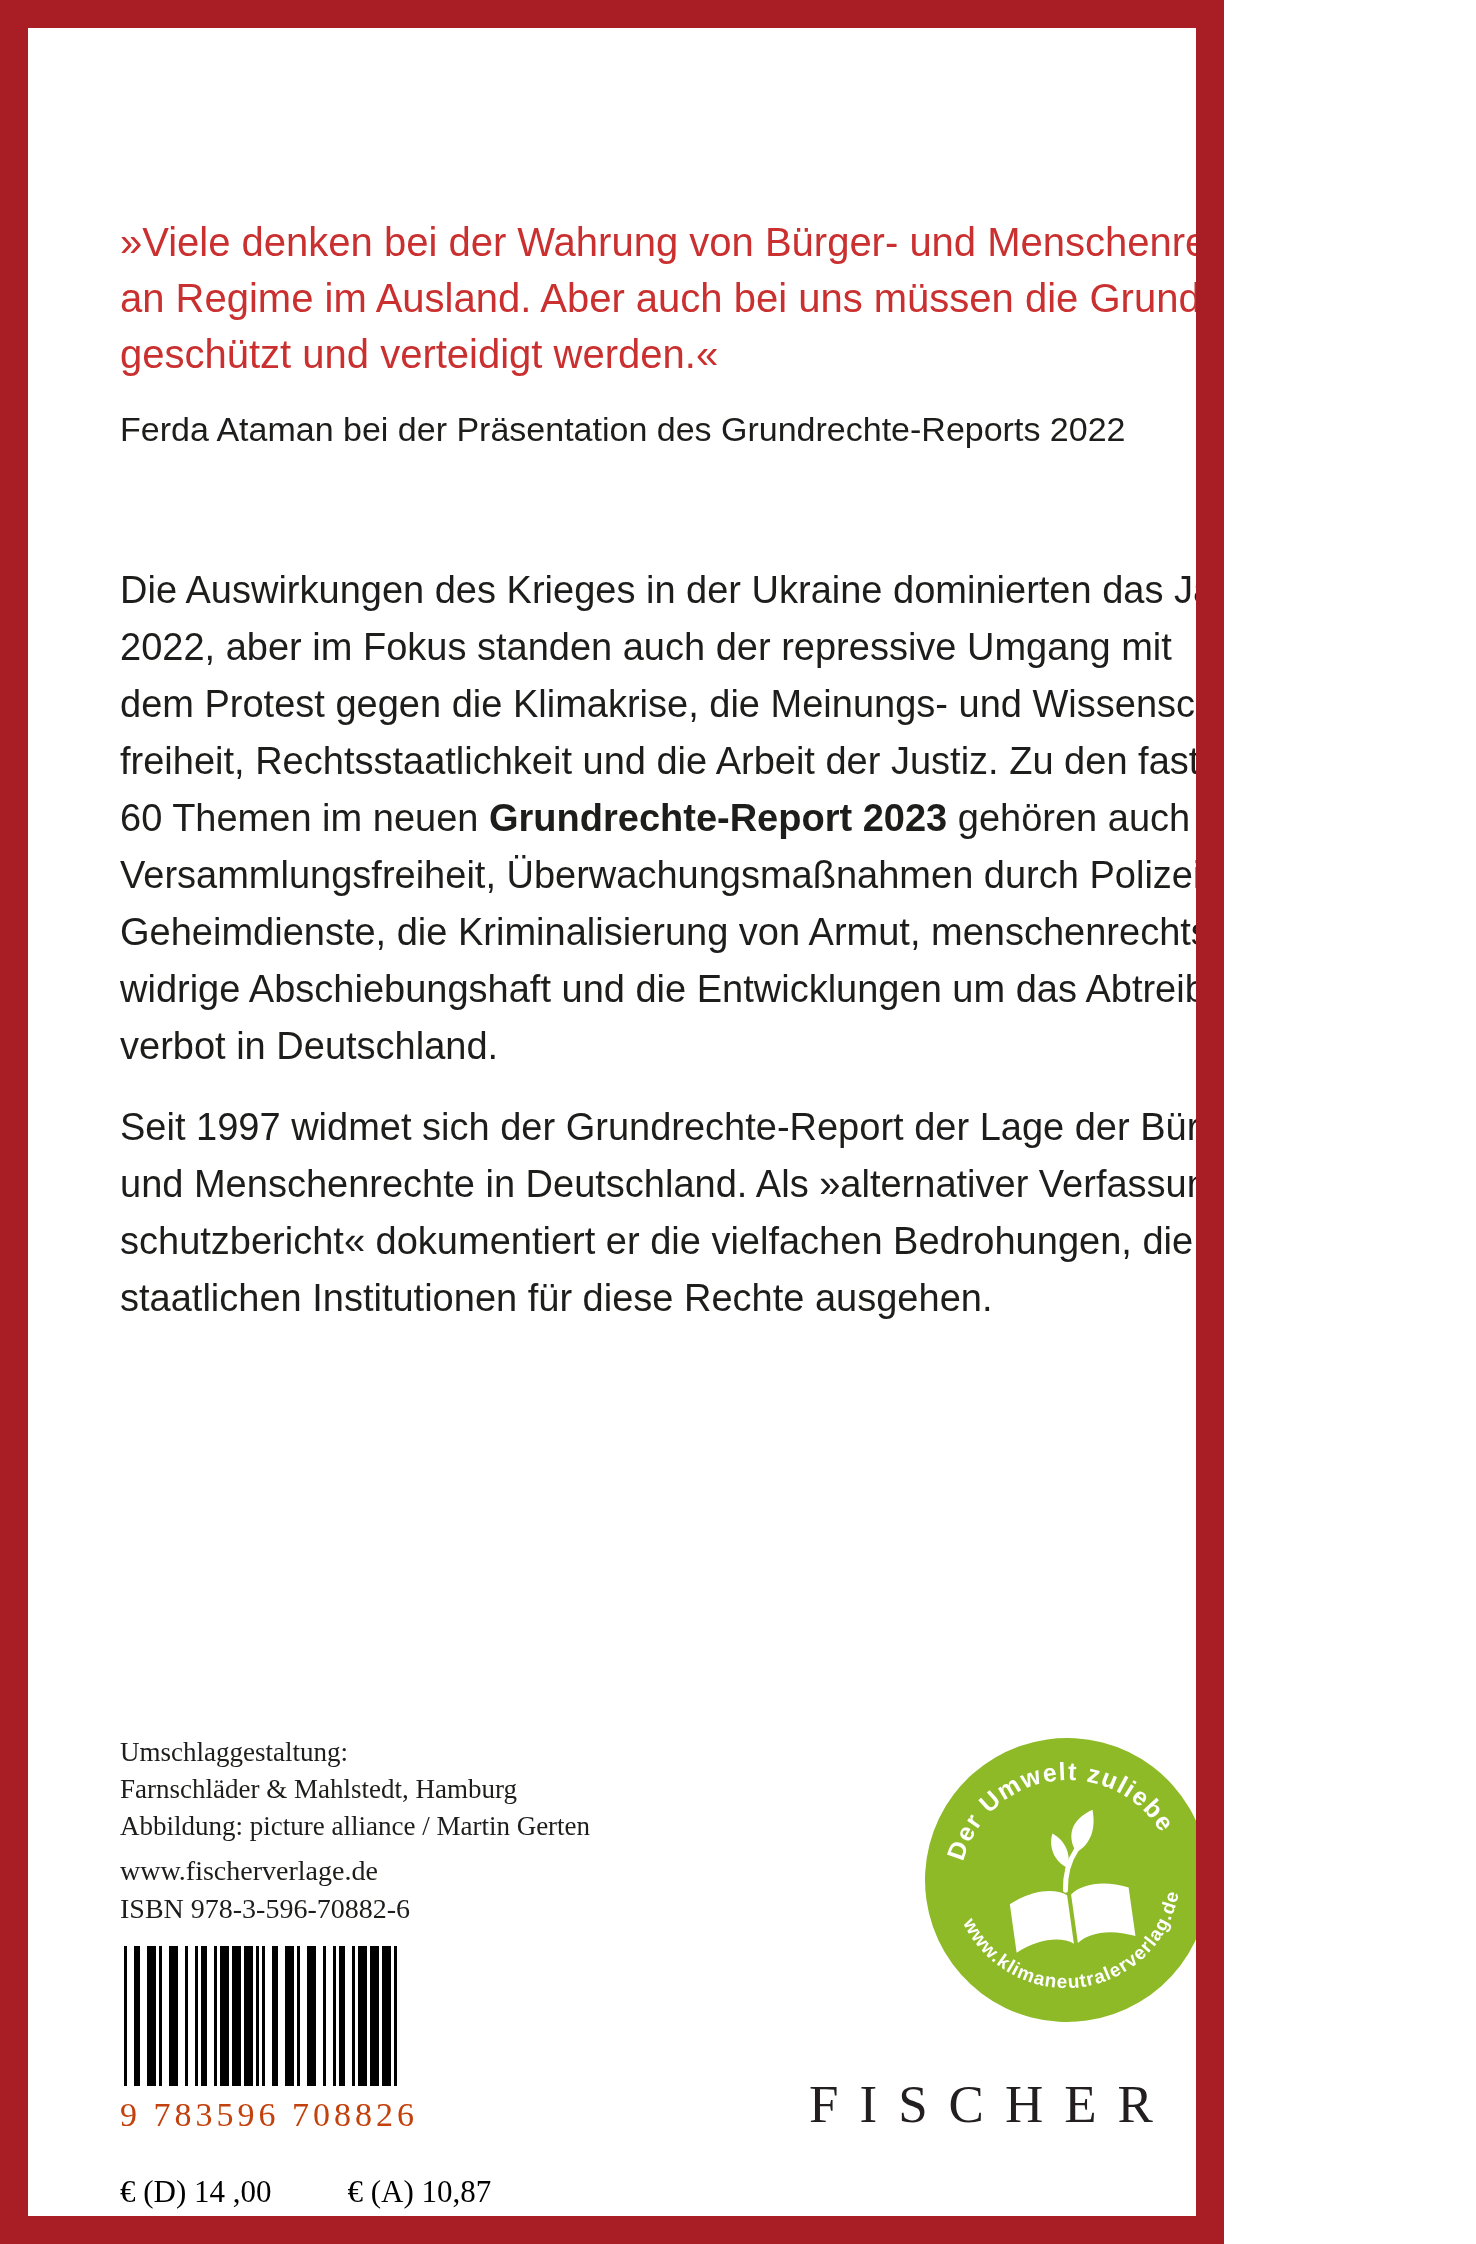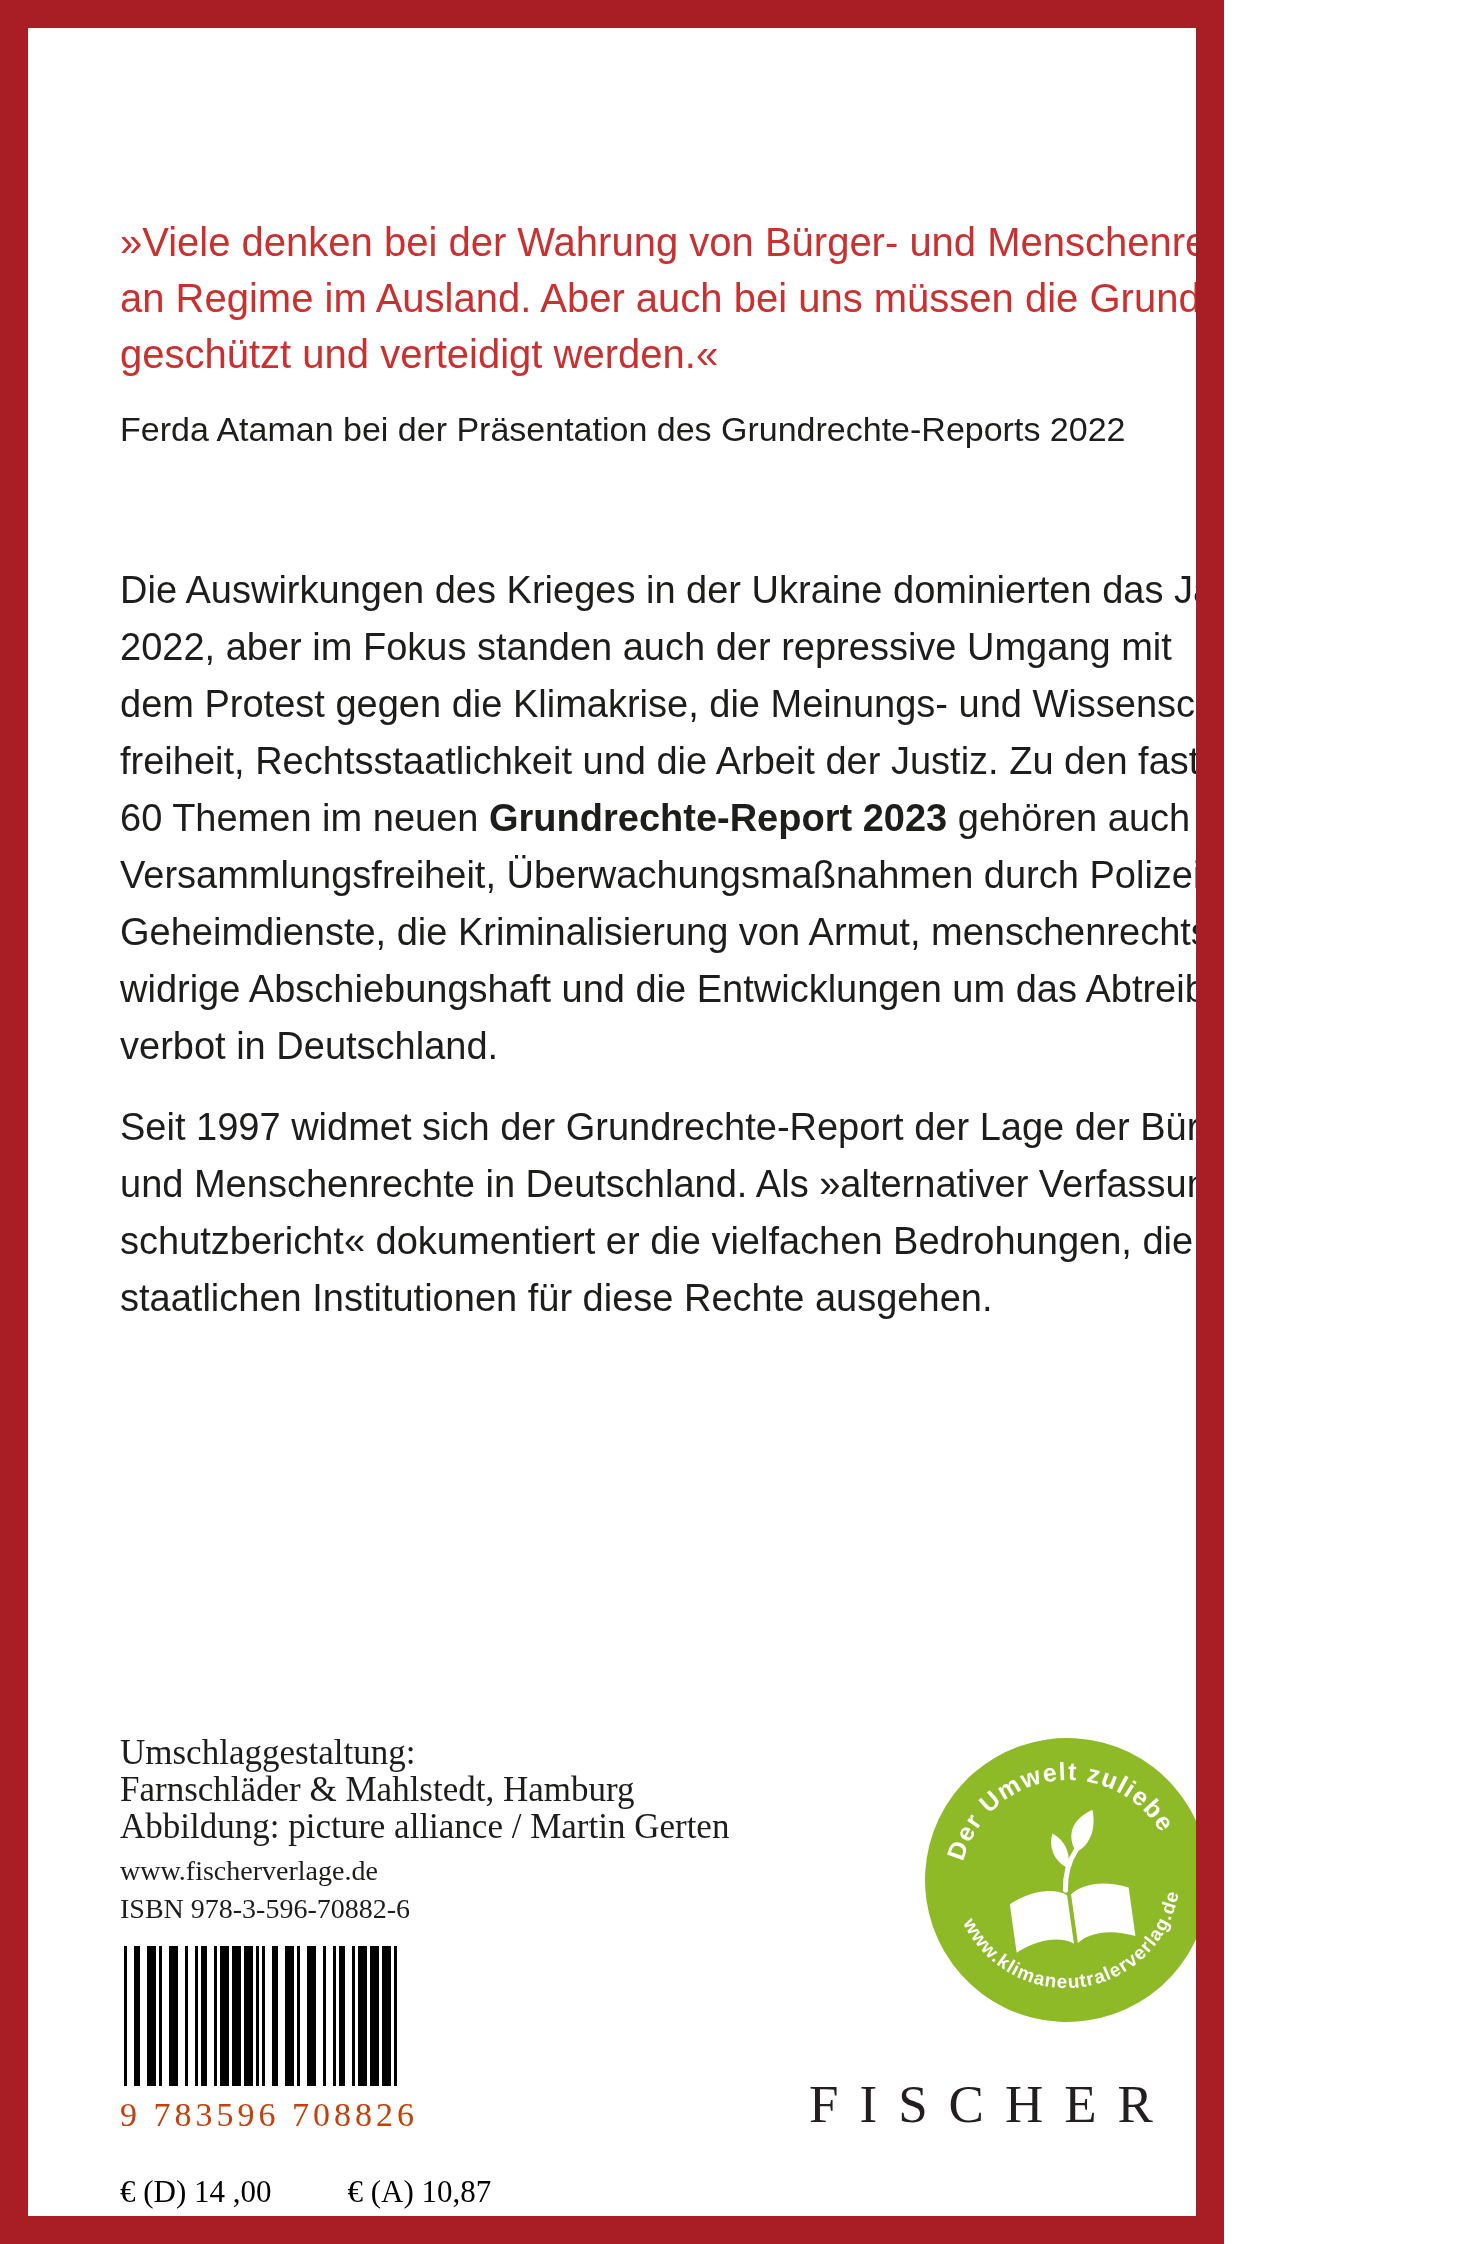--- a/index.html
+++ b/index.html
@@ -17,21 +17,21 @@
   }
   .abs{position:absolute}
   .pre{white-space:pre-line}
   .quote{left:92px;top:186px;width:1280px;font-size:40px;line-height:56px;color:var(--quote-red)}
   .attribution{left:92px;top:382px;font-size:34px}
   .body-copy{left:92px;top:534px;width:1310px;font-size:38px;line-height:57px}
   .para{margin:0}
   .para + .para{margin-top:24px}
   .para b{font-weight:bold}
   .serif{font-family:"Liberation Serif",serif}
-  .credits{left:92px;top:1706px;font-size:35px;line-height:37px}
+  .credits{left:92px;top:1706px;font-size:27px;line-height:37px}
   .weburl{left:92px;top:1824px;font-size:28px;line-height:38px}
   .barcode{left:92px;top:1918px;width:320px}
   .barcode-digits{
     font-family:Liberation Serif, serif;font-size:34px;
     letter-spacing:4px;margin-top:6px;color:#c2410c;
   }
   .prices{left:92px;top:2146px;font-size:31px;display:flex;gap:76px;color:#000}
   .wordmark{left:781px;top:2046px;font-size:53px;letter-spacing:21px;color:#231f20;font-family:"Liberation Serif",serif}
   .logo{left:1241px;top:2021px;width:114px;height:114px}
   .badge{left:895px;top:1708px;width:288px;height:288px;transform:rotate(-8deg)}

